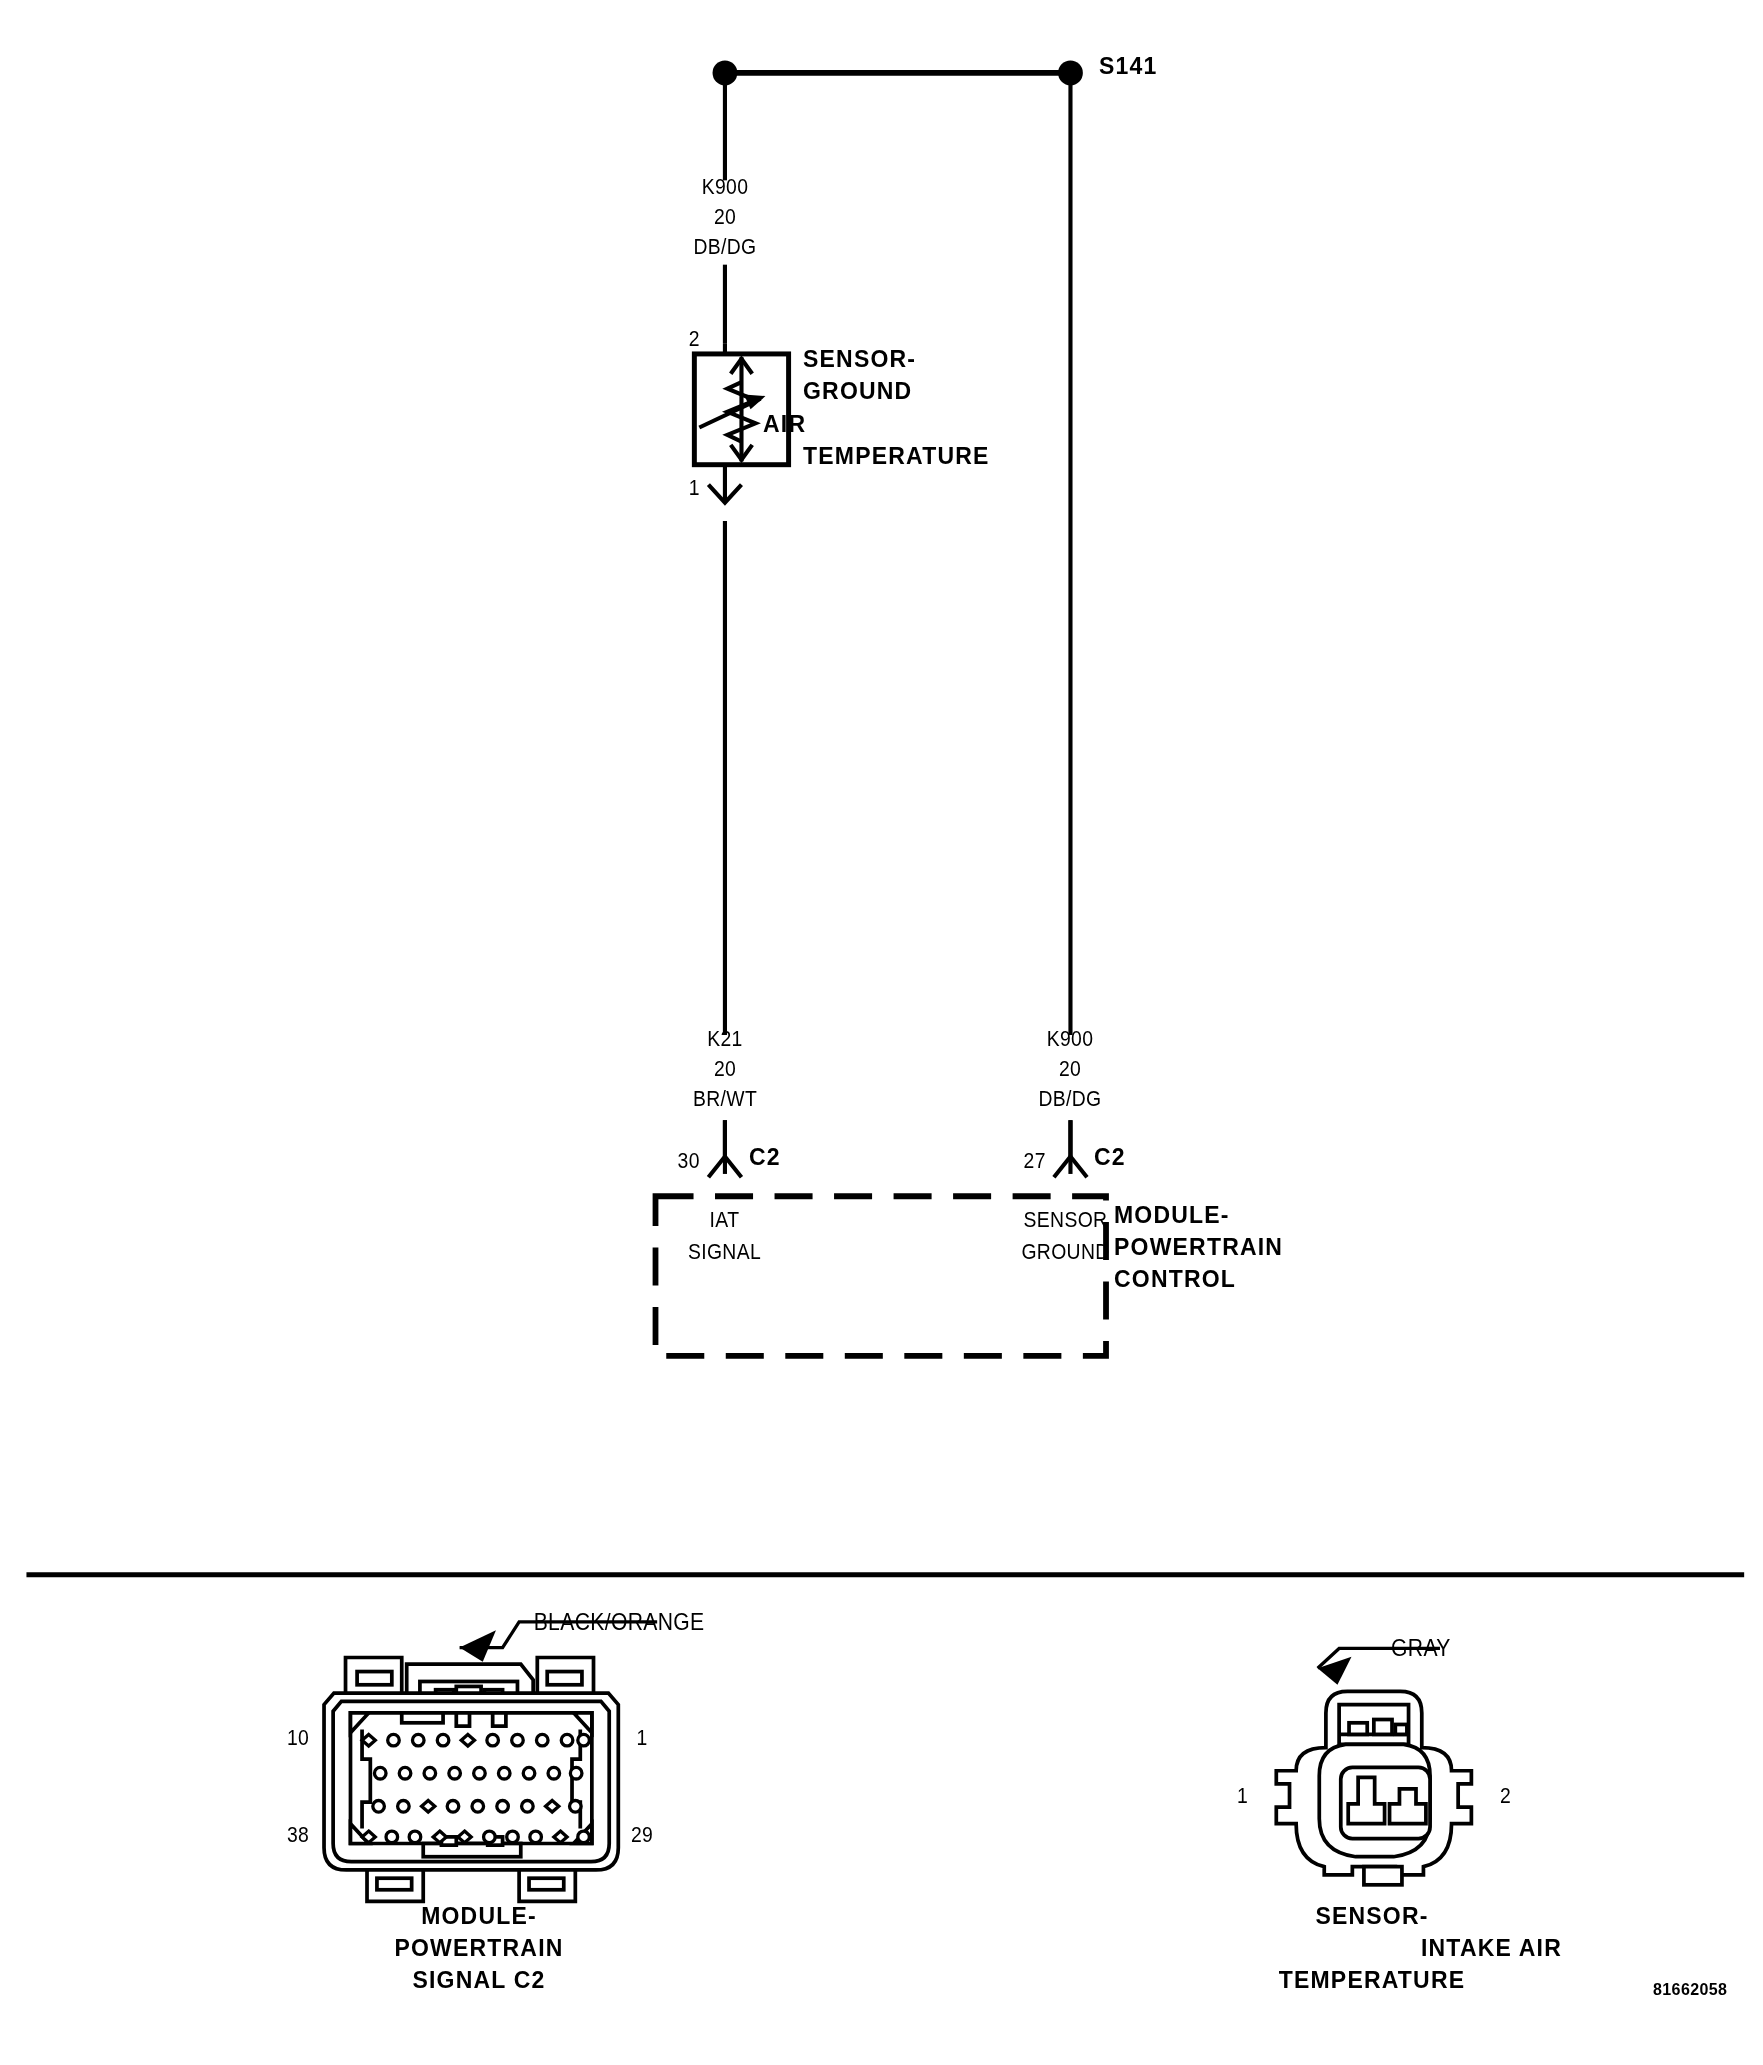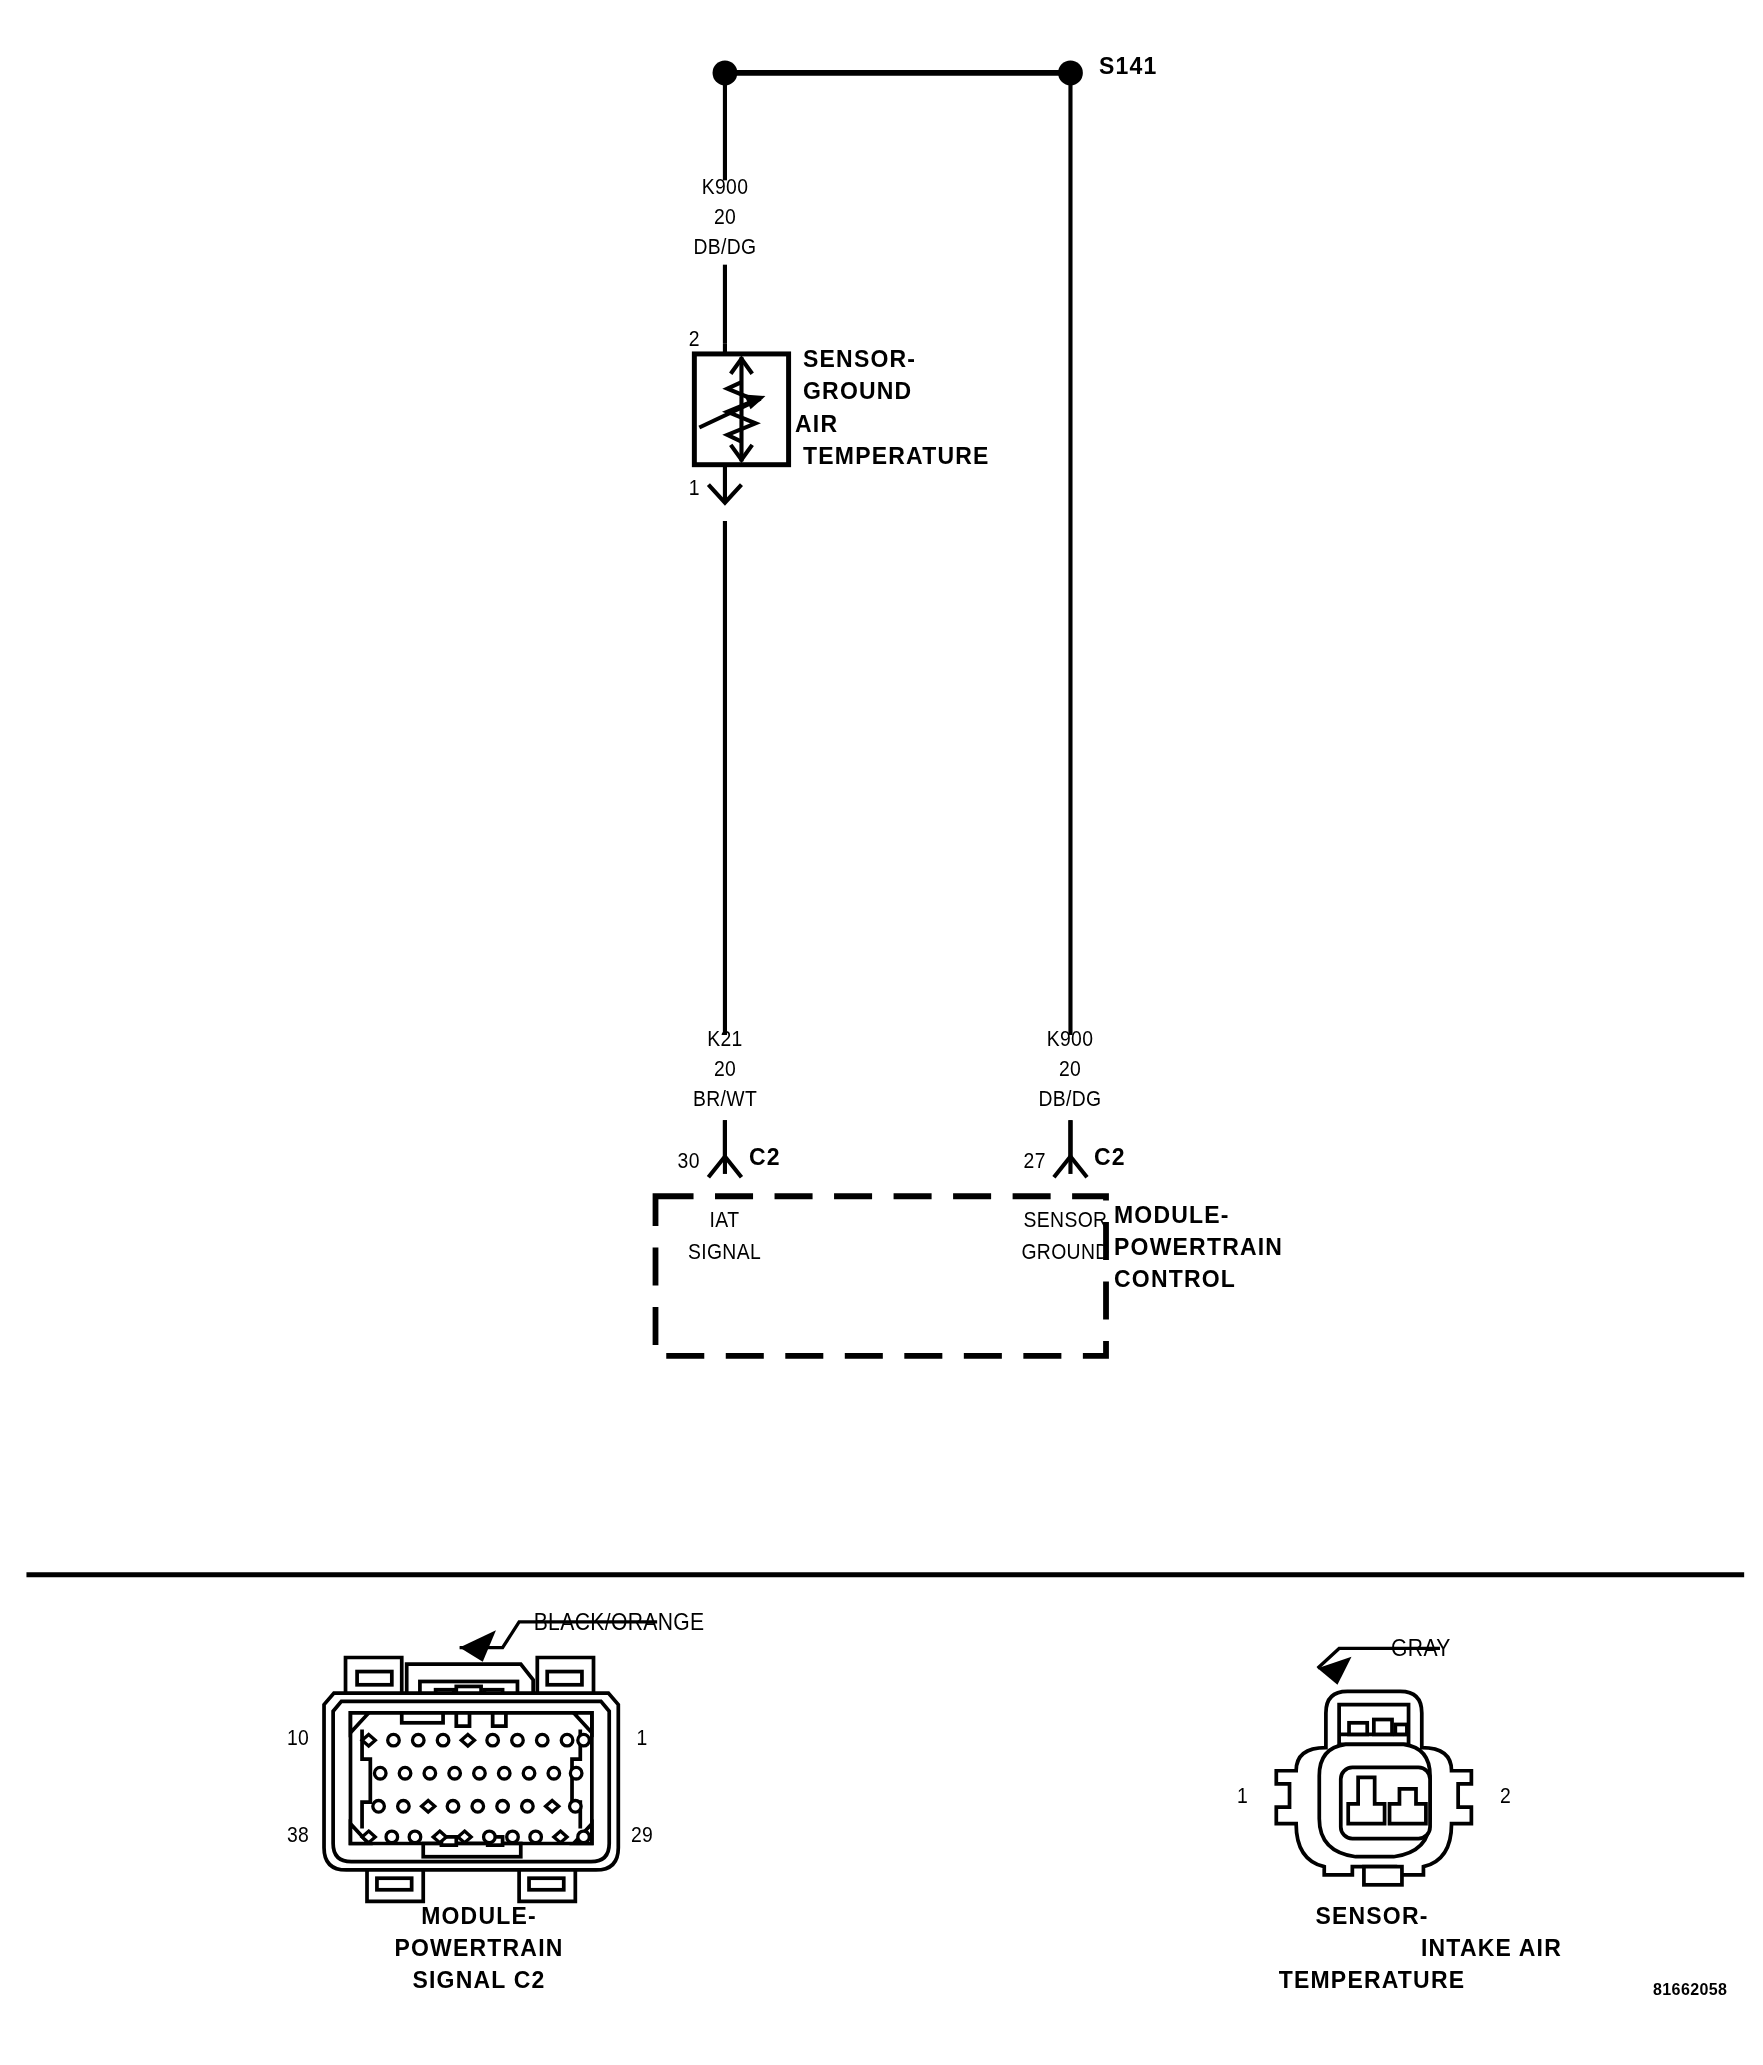--- a/index.html
+++ b/index.html
@@ -307,21 +307,21 @@
 
   <div class="txt thin ctr" style="left:663px; top:175px; width:124px;">K900</div>
   <div class="txt thin ctr" style="left:663px; top:205px; width:124px;">20</div>
   <div class="txt thin ctr" style="left:663px; top:235px; width:124px;">DB/DG</div>
 
   <div class="txt thin lft" style="left:688px; top:327px;">2</div>
   <div class="txt thin lft" style="left:688px; top:476px;">1</div>
 
   <div class="txt bold lft" style="left:803px; top:347px;">SENSOR-</div>
   <div class="txt bold lft" style="left:803px; top:379px;">GROUND</div>
-  <div class="txt bold lft" style="left:795px; top:412px;">AIR</div>
+  <div class="txt bold lft" style="left:763px; top:412px;">AIR</div>
   <div class="txt bold lft" style="left:803px; top:444px;">TEMPERATURE</div>
 
   <div class="txt thin ctr" style="left:663px; top:1027px; width:124px;">K21</div>
   <div class="txt thin ctr" style="left:663px; top:1057px; width:124px;">20</div>
   <div class="txt thin ctr" style="left:663px; top:1087px; width:124px;">BR/WT</div>
 
   <div class="txt thin ctr" style="left:1008px; top:1027px; width:124px;">K900</div>
   <div class="txt thin ctr" style="left:1008px; top:1057px; width:124px;">20</div>
   <div class="txt thin ctr" style="left:1008px; top:1087px; width:124px;">DB/DG</div>
 

